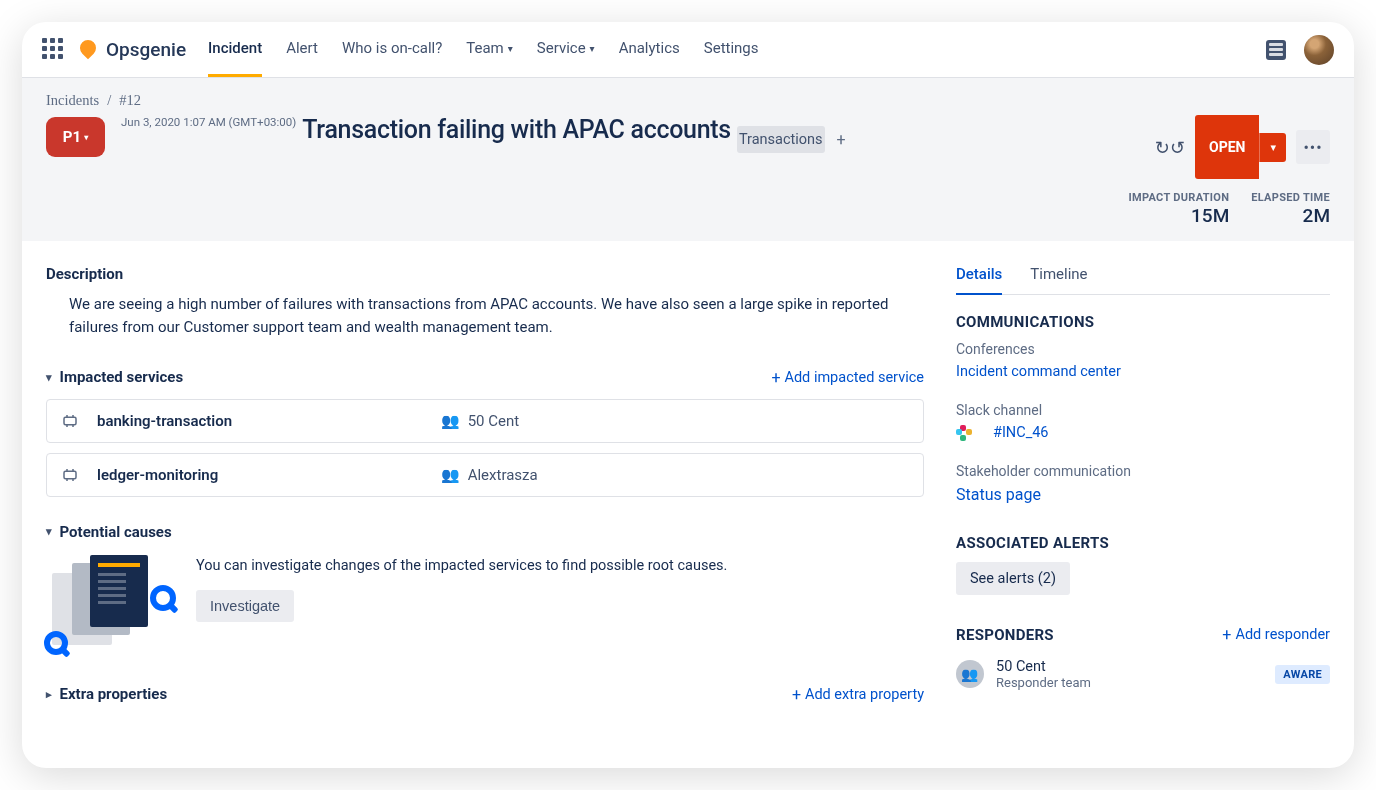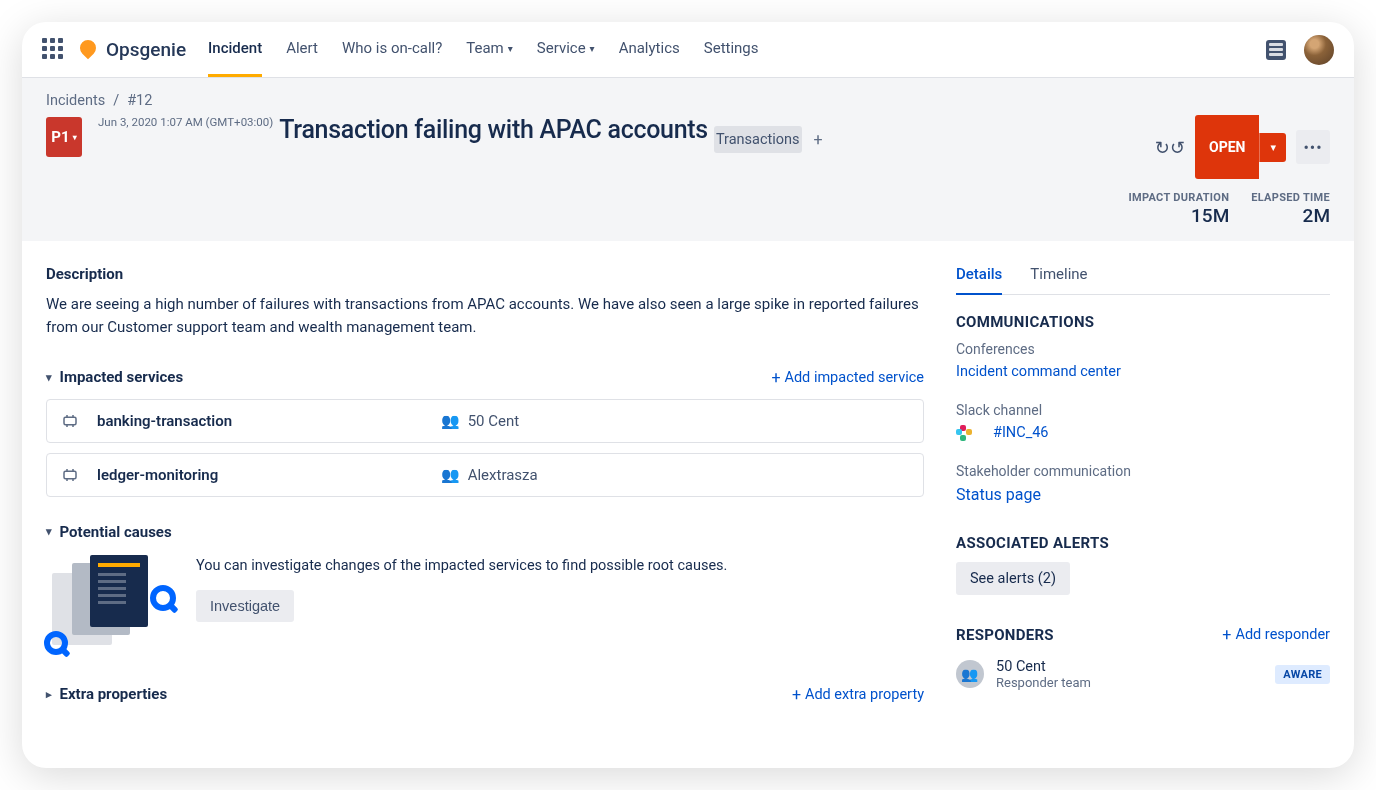--- a/index.html
+++ b/index.html
@@ -19,25 +19,25 @@
 .nav-tab { font-size:15px; color:#42526e; height:100%; display:flex; align-items:center; cursor:pointer; border-bottom:3px solid transparent; gap:4px; }
 .nav-tab.active { color:#172b4d; border-bottom-color:#ffab00; font-weight:500; }
 .nav-chevron { font-size:10px; color:#42526e; }
 .topnav-right { margin-left:auto; display:flex; align-items:center; gap:18px; }
 .journal-icon { width:20px; height:20px; background:#42526e; border-radius:3px; cursor:pointer; position:relative; }
 .journal-icon::after { content:''; position:absolute; top:3px; left:3px; right:3px; height:3px; background:#fff; border-radius:1px; box-shadow:0 5px 0 #fff, 0 10px 0 #fff; opacity:0.8; }
 .avatar { width:30px; height:30px; border-radius:50%; background: radial-gradient(circle at 35% 30%, #d4a574 15%, #8b6239 40%, #5c4028 100%); cursor:pointer; }
 
 
 .header-band { background:#f4f5f7; padding: 14px 24px 14px 24px; }
-.crumbs { display:flex; align-items:center; gap:8px; font-size:14.5px; color:#5e6c84; }
+.crumbs { display:flex; align-items:center; gap:8px; font-size:14.5px; color:#5e6c84;font-family:Liberation Serif, serif; }
 .crumbs a { color:#5e6c84; text-decoration:none; cursor:pointer; }
 .header-row { display:flex; align-items:flex-start; margin-top:6px; }
 .left-col { display:flex; gap:16px; flex:1; }
-.priority-badge { width:36px; height:40px; background:#c9372c; color:#fff; border-radius:3px; display:flex; align-items:center; justify-content:center; font-weight:700; font-size:15px; cursor:pointer; margin-top:2px; }
+.priority-badge { width:59px; height:40px; background:#c9372c; color:#fff; border-radius:9px; display:flex; align-items:center; justify-content:center; font-weight:700; font-size:15px; cursor:pointer; margin-top:2px; }
 .priority-badge .chev { font-size:8px; margin-left:3px; }
 .title-stack { display:flex; flex-direction:row; gap:6px; }
 .timestamp { font-size:11.5px; color:#5e6c84; }
 .page-title { font-size:25px; font-weight:500; color:#172b4d; letter-spacing:-0.3px; }
 .tags-row { display:flex; align-items:center; gap:8px; margin-top:6px; }
 .tag-chip { background:#dfe1e6; color:#42526e; padding:5px 2px; border-radius:3px; font-size:14.5px; cursor:pointer; }
 .add-tag { color:#5e6c84; font-size:16px; cursor:pointer; padding:0 4px; }
 
 .right-col { display:flex; flex-direction:column; align-items:flex-end; gap:12px; }
 .actions-row { display:flex; align-items:center; gap:10px; }
@@ -49,21 +49,21 @@
 .stats-row { display:flex; gap:22px; text-align:right; }
 .stat-label { font-size:11px; font-weight:700; color:#5e6c84; letter-spacing:0.3px; }
 .stat-value { font-size:19px; font-weight:500; color:#172b4d; }
 
 
 .body { display:flex; padding: 24px; gap: 32px; flex:1; overflow:auto; }
 .main { flex:1; min-width:0; }
 .side { width: 374px; flex-shrink:0; }
 
 .section-title { font-size:15px; font-weight:700; color:#172b4d; margin-bottom:10px; }
-.desc-text { font-size:15px; line-height:1.55; color:#172b4d; margin-bottom:28px; }
+.desc-text { font-size:15px; line-height:1.55; color:#172b4d; margin-bottom:28px;margin-left:23px; }
 
 .sec-head { display:flex; align-items:center; justify-content:space-between; margin-bottom:12px; }
 .sec-head-left { display:flex; align-items:center; gap:8px; font-size:15px; font-weight:700; color:#172b4d; cursor:pointer; }
 .collapse-arrow { font-size:11px; color:#42526e; }
 .add-link { display:flex; align-items:center; gap:4px; color:#0052cc; font-size:14.5px; cursor:pointer; }
 .add-link .plus { font-size:16px; font-weight:400; }
 
 .svc-row { border:1px solid #dfe1e6; border-radius:4px; padding:12px 14px; display:flex; align-items:center; margin-bottom:10px; }
 .svc-left { display:flex; align-items:center; gap:18px; width:380px; }
 .svc-icon { width:18px; height:18px; color:#5e6c84; }

